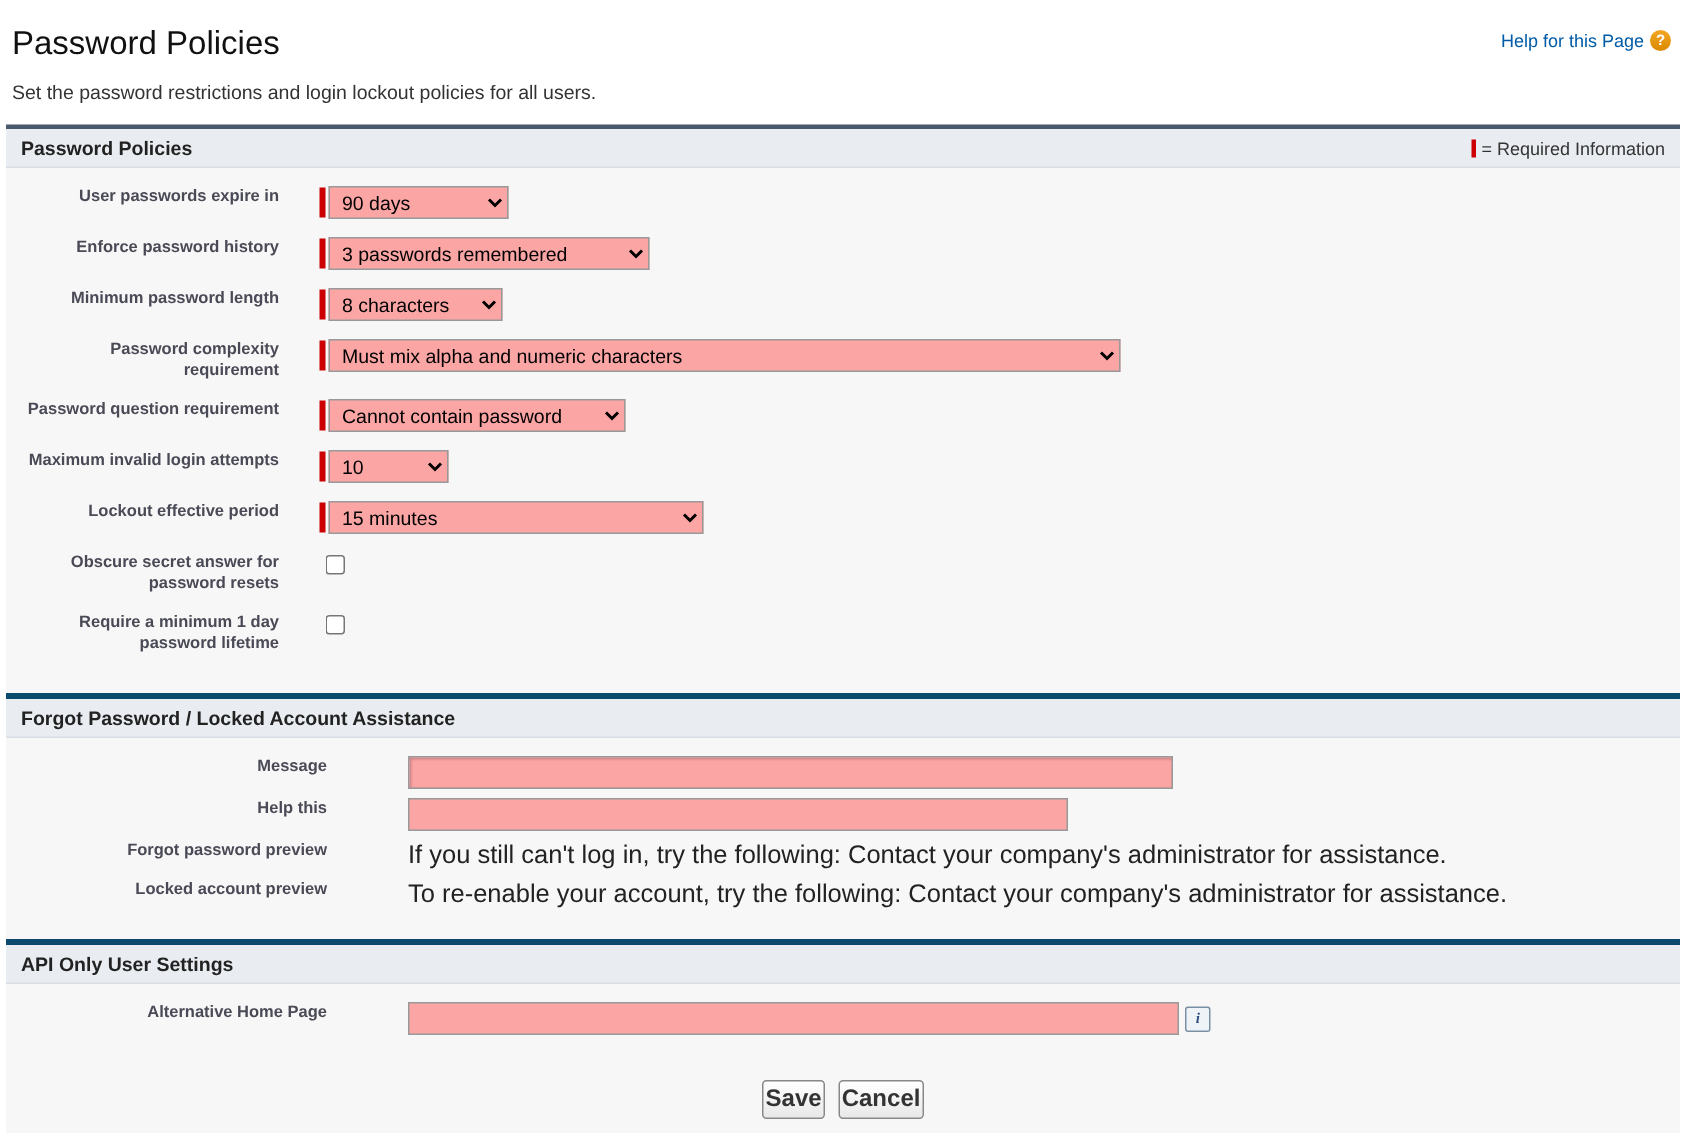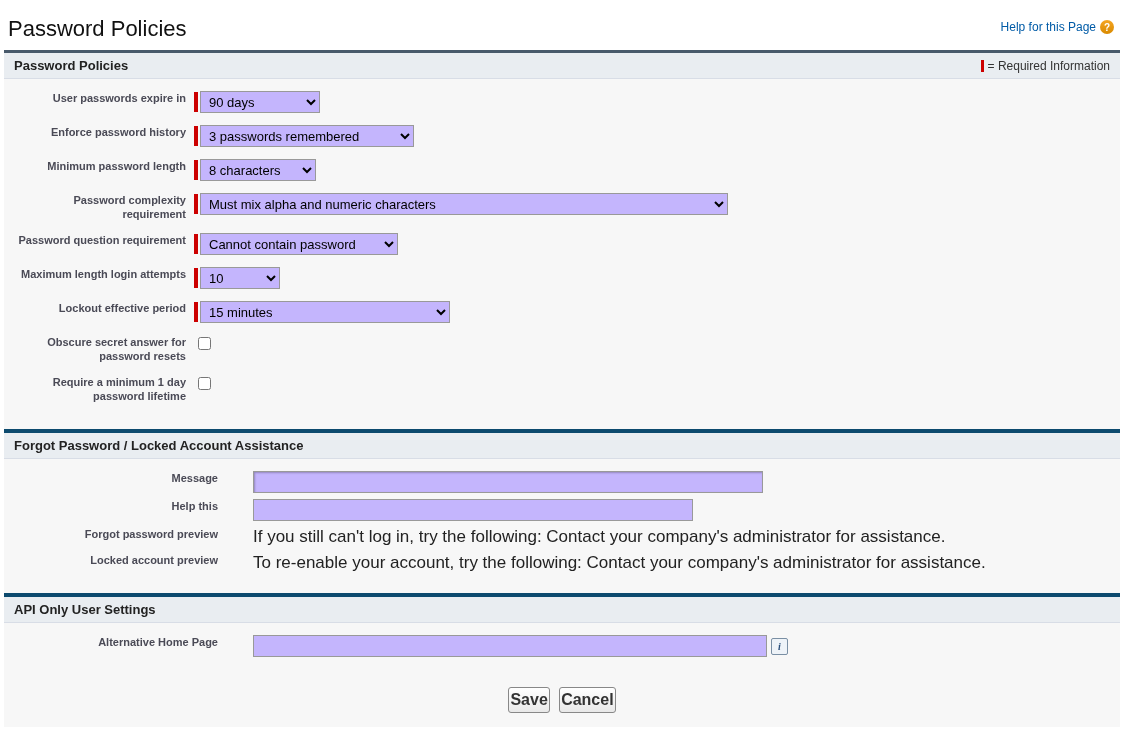--- a/index.html
+++ b/index.html
@@ -94,21 +94,21 @@
   .form-row {
     display: flex;
     align-items: flex-start;
     margin: 4px 0 12px;
   }
   .form-row.tight { margin: 4px 0 6px; gap: 27px; }
   .label-col {
     width: 172px;
     min-width: 172px;
     text-align: right;
-    padding-right: 8px;
+    padding-right: 27px;
     color: #4a4a56;
     font-size: 11px;
     font-weight: bold;
     line-height: 14px;
   }
   .label-col.wide {
     width: 204px;
     min-width: 204px;
   }
   .field-col {
@@ -119,21 +119,21 @@
     width: 4px;
     height: 20px;
     background: #c00;
     margin-right: 2px;
   }
   select, input[type="text"] {
     font-family: Arial, Helvetica, sans-serif;
     font-size: 13px;
     padding: 2px 4px;
     border: 1px solid #999;
-    background: #c4b5fd;
+    background: #fca5a5;
     color: #000;
     height: 22px;
     box-sizing: border-box;
   }
   select { height: 22px; }
   input[type="checkbox"] {
     margin: 2px 0 0 4px;
   }
   .static-text {
     font-size: 17px;
@@ -190,20 +190,21 @@
 <body>
 
 <div class="page">
   <div class="header-row">
     <h1>Password Policies</h1>
     <a class="help-link">
       <span>Help for this Page</span>
       <span class="help-icon">?</span>
     </a>
   </div>
+  <div class="description">Set the password restrictions and login lockout policies for all users.</div>
 
   <div class="page-body">
 
     <div class="section-header">
       <span>Password Policies</span>
       <span class="req-info">
         <span class="req-bar-sm"></span>
         <span>= Required Information</span>
       </span>
     </div>
@@ -254,21 +255,21 @@
         <div class="label-col">Password question requirement</div>
         <div class="field-col">
           <span class="req-bar"></span>
           <select style="width:198px">
             <option>Cannot contain password</option>
           </select>
         </div>
       </div>
 
       <div class="form-row">
-        <div class="label-col">Maximum length login attempts</div>
+        <div class="label-col">Maximum invalid login attempts</div>
         <div class="field-col">
           <span class="req-bar"></span>
           <select style="width:80px">
             <option>10</option>
           </select>
         </div>
       </div>
 
       <div class="form-row">
         <div class="label-col">Lockout effective period</div>

